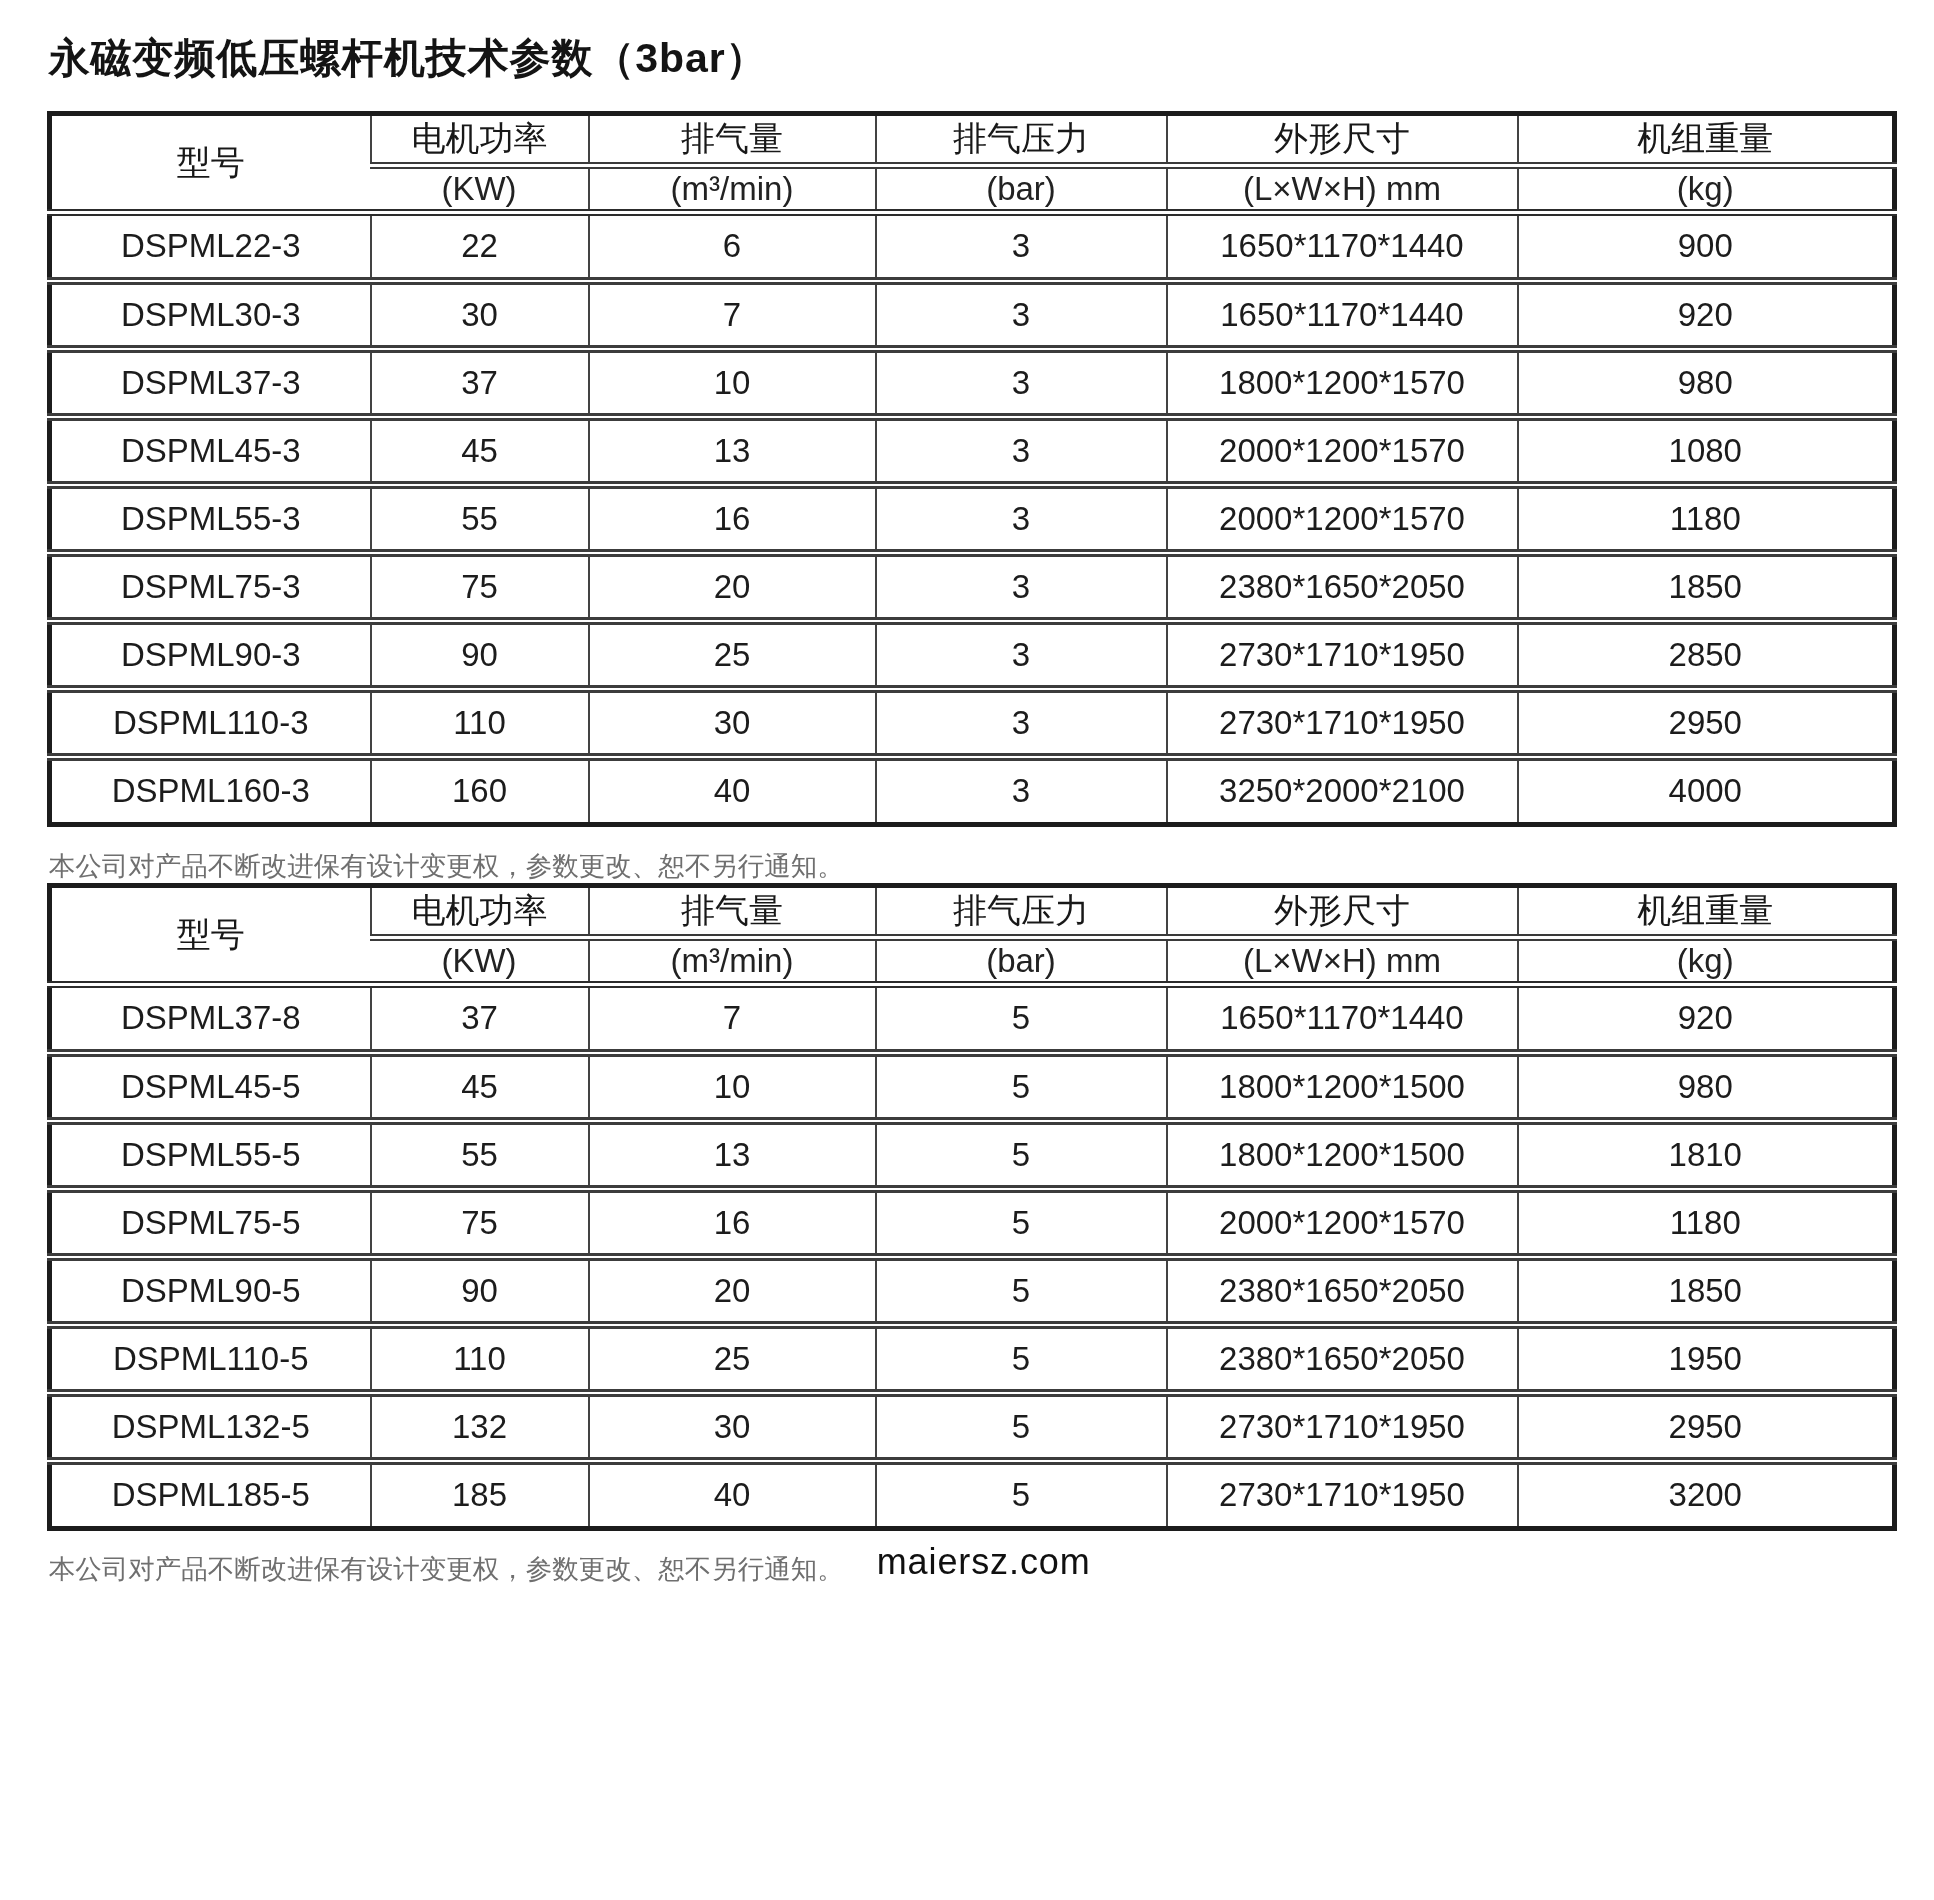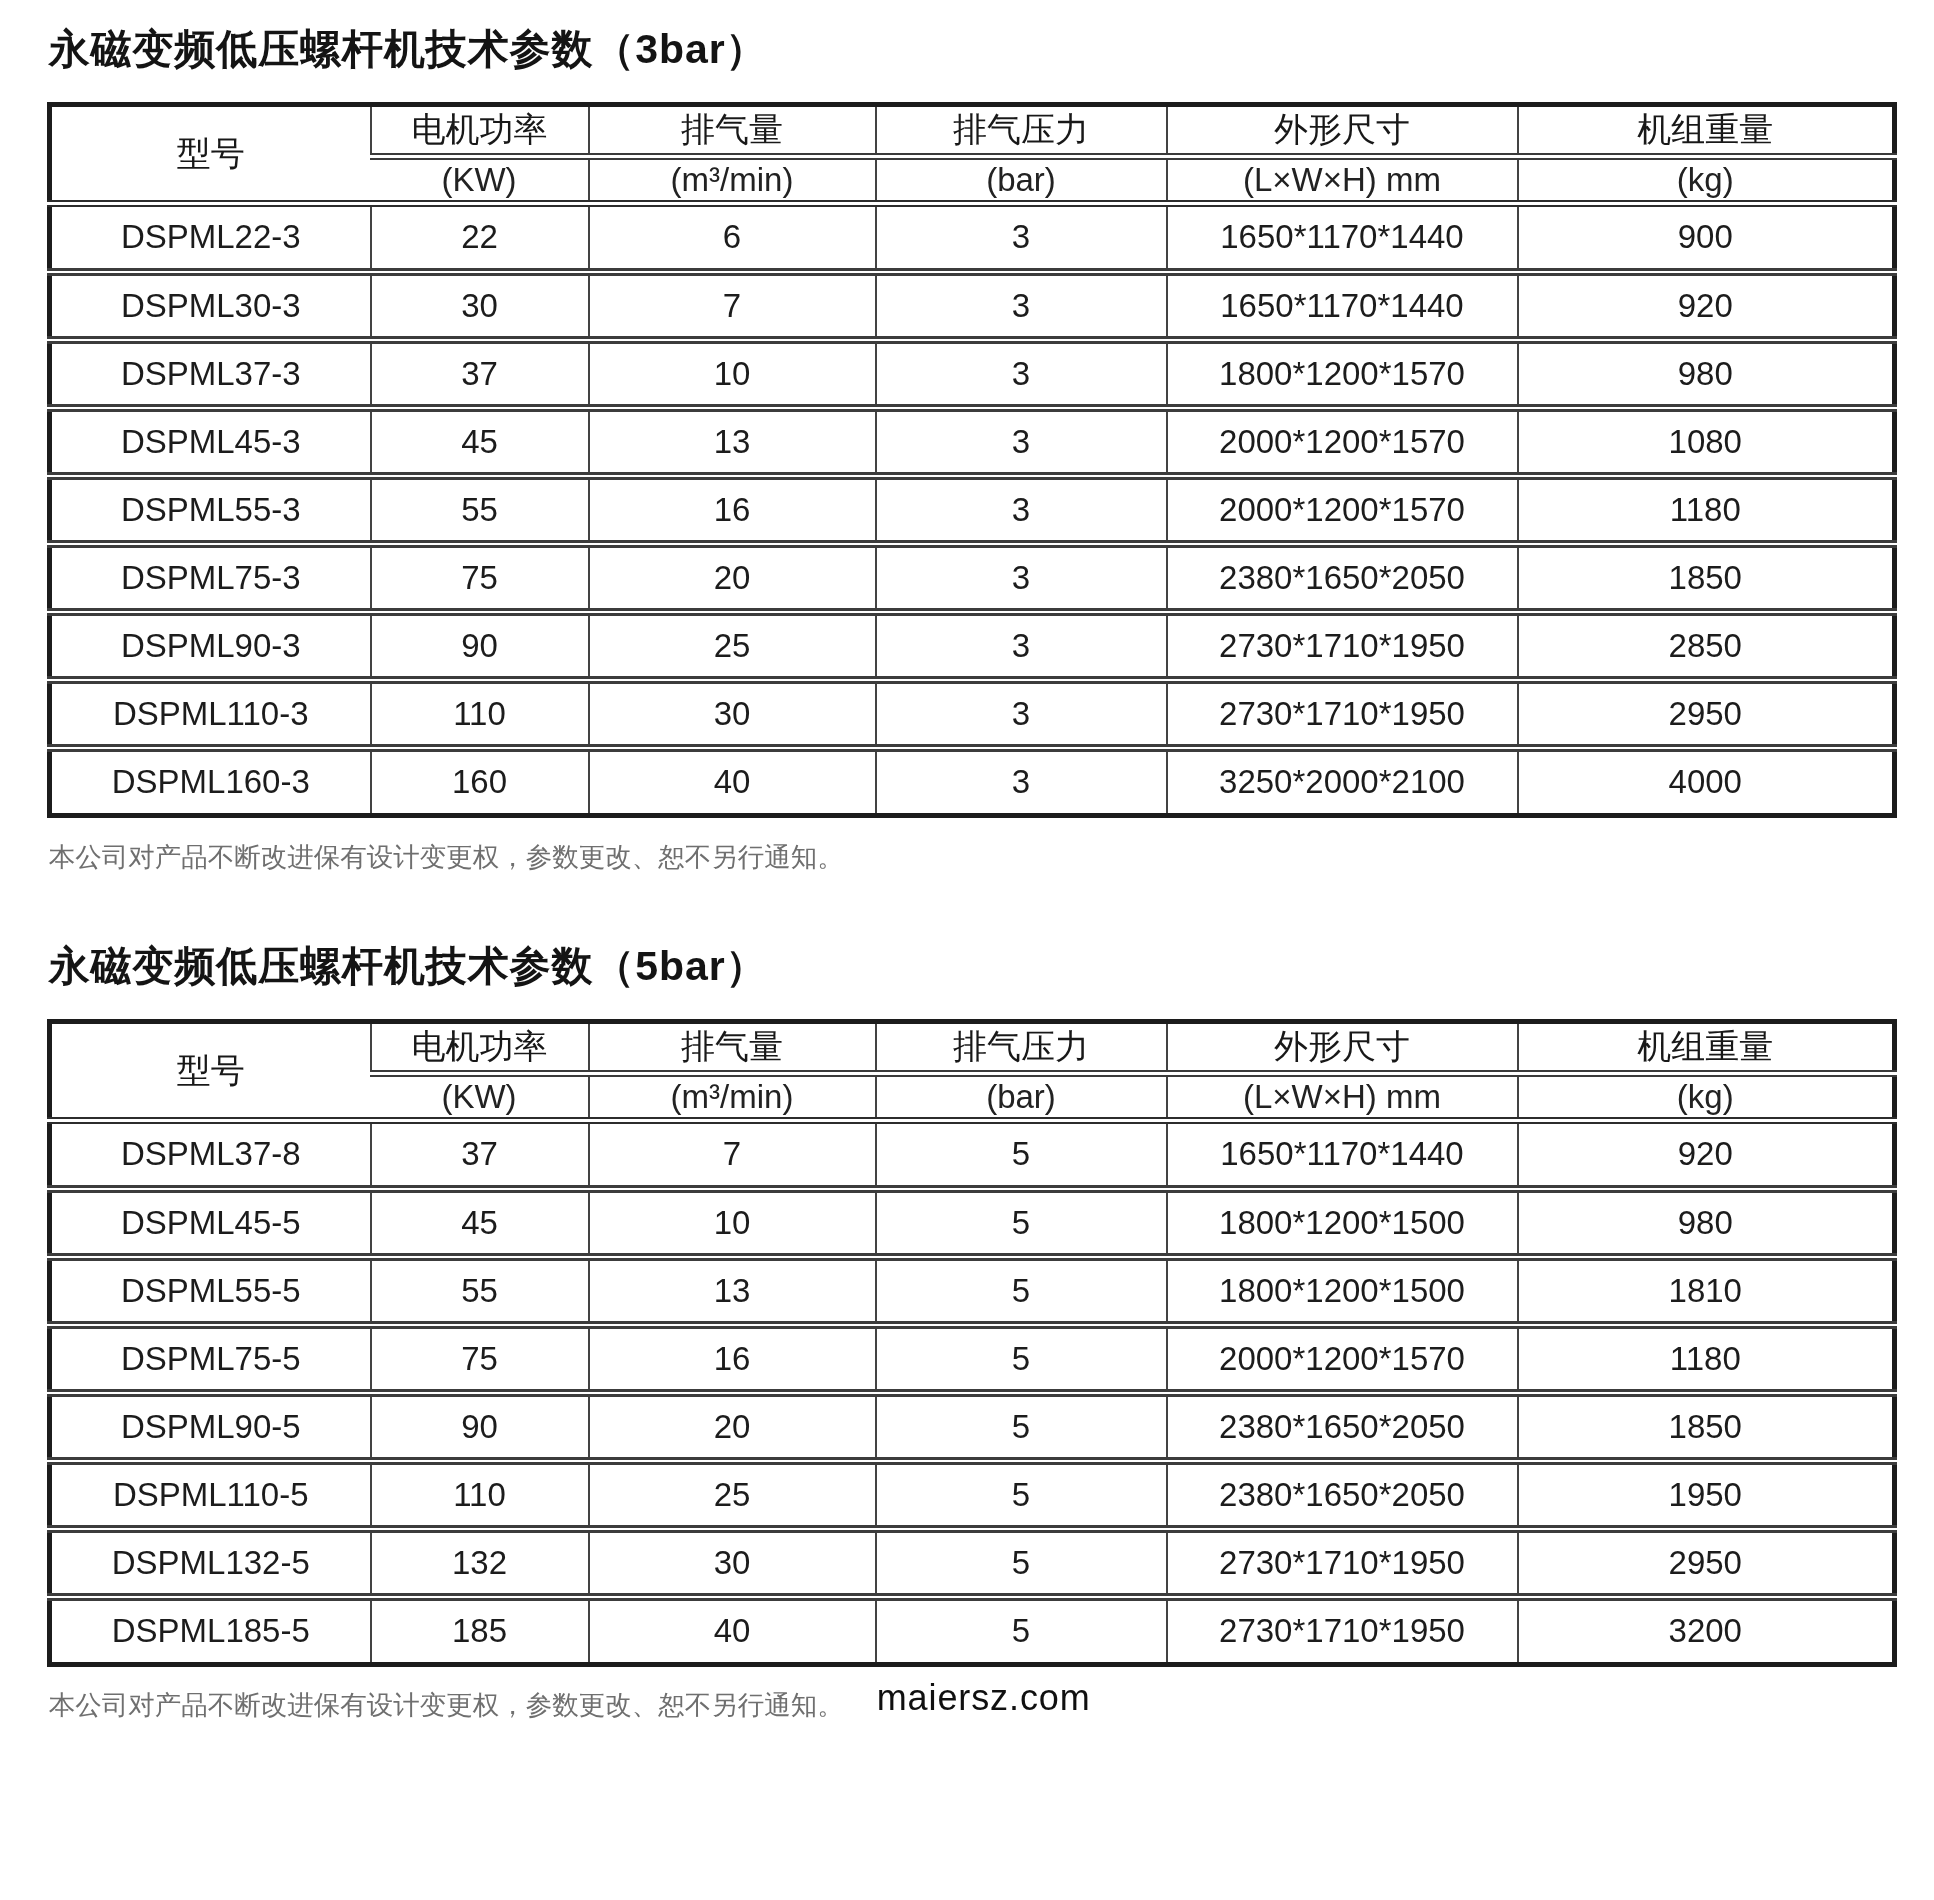--- a/index.html
+++ b/index.html
@@ -9,21 +9,21 @@
     width: 1935px;
     height: 1901px;
     overflow: hidden;
     font-family: "Liberation Sans", "DejaVu Sans", sans-serif;
     color: #1f1f1f;
   }
   .page {
     box-sizing: border-box;
     width: 1935px;
     height: 1901px;
-    padding: 25px 43px 0 47px;
+    padding: 34px 43px 0 47px;
   }
   .title {
     font-size: 41px;
     line-height: 48px;
     font-weight: 600;
     color: #141414;
     margin: 0 0 29px 1.7px;
     letter-spacing: 0.9px;
   }
   .second .title {
@@ -190,21 +190,20 @@
             <td>3</td>
             <td>3250*2000*2100</td>
             <td>4000</td>
           </tr>
         </tbody>
     </table>
     <p class="note">本公司对产品不断改进保有设计变更权，参数更改、恕不另行通知。</p>
   </div>
 
   <div class="sheet-section second">
-    <h2 class="title">永磁变频低压螺杆机技术参数（5bar）</h2>
     <table class="spec">
       <colgroup>
         <col style="width:321px">
           <col style="width:218px">
           <col style="width:287px">
         <col style="width:291px">
           <col style="width:351px">
           <col style="width:377px">
       </colgroup>
       <thead>

